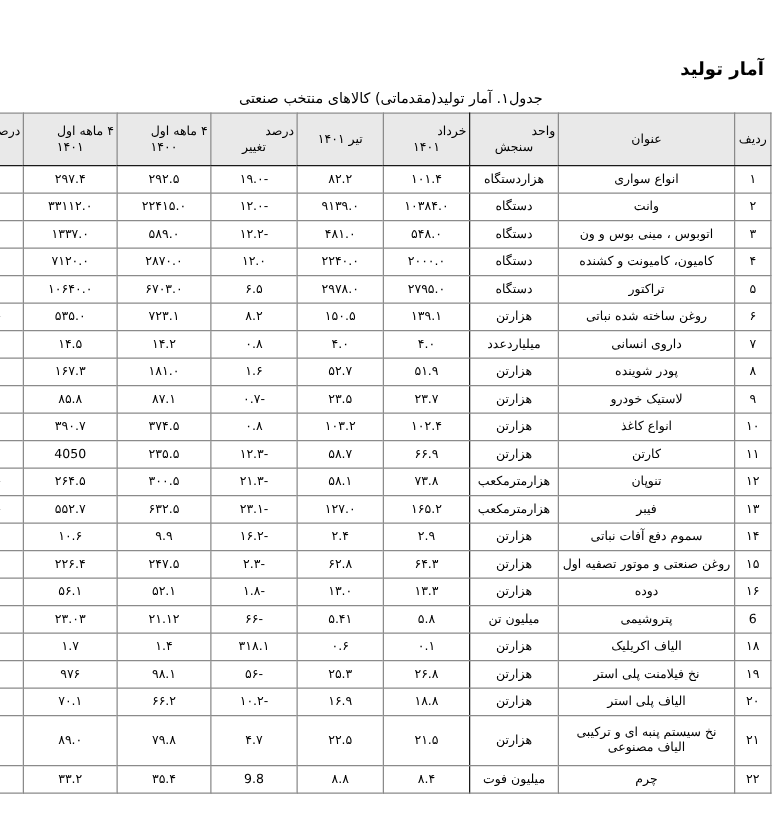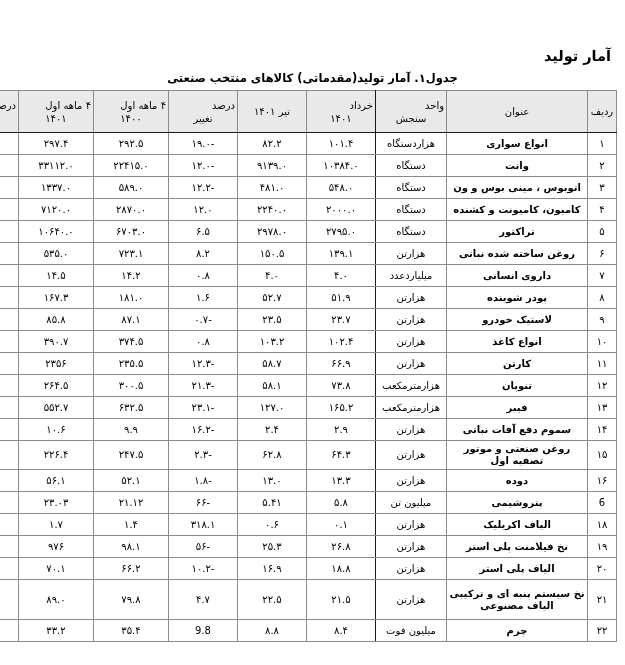--- a/index.html
+++ b/index.html
@@ -32,21 +32,21 @@
     font-size: 14.5px;
     font-weight: bold;
     padding: 5px 14px 0 0;
     line-height: 20px;
     letter-spacing: 0px;
   }
 
   .table-caption {
     text-align: center;
     font-size: 11.5px;
-    font-weight: bold;
+    font-weight: normal;
     padding: 5px 0 5px 0;
     line-height: 14px;
   }
 
   
   .table-wrap {
     padding: 0 8px 0 8px;
     box-sizing: border-box;
   }
 
@@ -81,21 +81,20 @@
     border-bottom: 1.4px solid #1a1a1a;
   }
 
   
   table.stats .col-unit {
     border-left: 1.6px solid #1a1a1a;
   }
 
   table.stats td.cell-title {
     text-align: center;
-    font-weight: bold;
   }
 
   table.stats td.cell-idx,
   table.stats th.col-idx {
     font-size: 10px;
   }
 
   table.stats tr.tall td {
     height: 40px;
   }
@@ -268,21 +267,21 @@
             <td>۴.۳</td>
           </tr>
           <tr>
             <td class="cell-idx">۱۱</td>
             <td class="cell-title">کارتن</td>
             <td class="col-unit">هزارتن</td>
             <td>۶۶.۹</td>
             <td>۵۸.۷</td>
             <td>-۱۲.۳</td>
             <td>۲۳۵.۵</td>
-            <td>۲۳۵۶</td>
+            <td>4050</td>
             <td>۰.۱</td>
           </tr>
           <tr>
             <td class="cell-idx">۱۲</td>
             <td class="cell-title">تنوپان</td>
             <td class="col-unit">هزارمترمکعب</td>
             <td>۷۳.۸</td>
             <td>۵۸.۱</td>
             <td>-۲۱.۳</td>
             <td>۳۰۰.۵</td>

